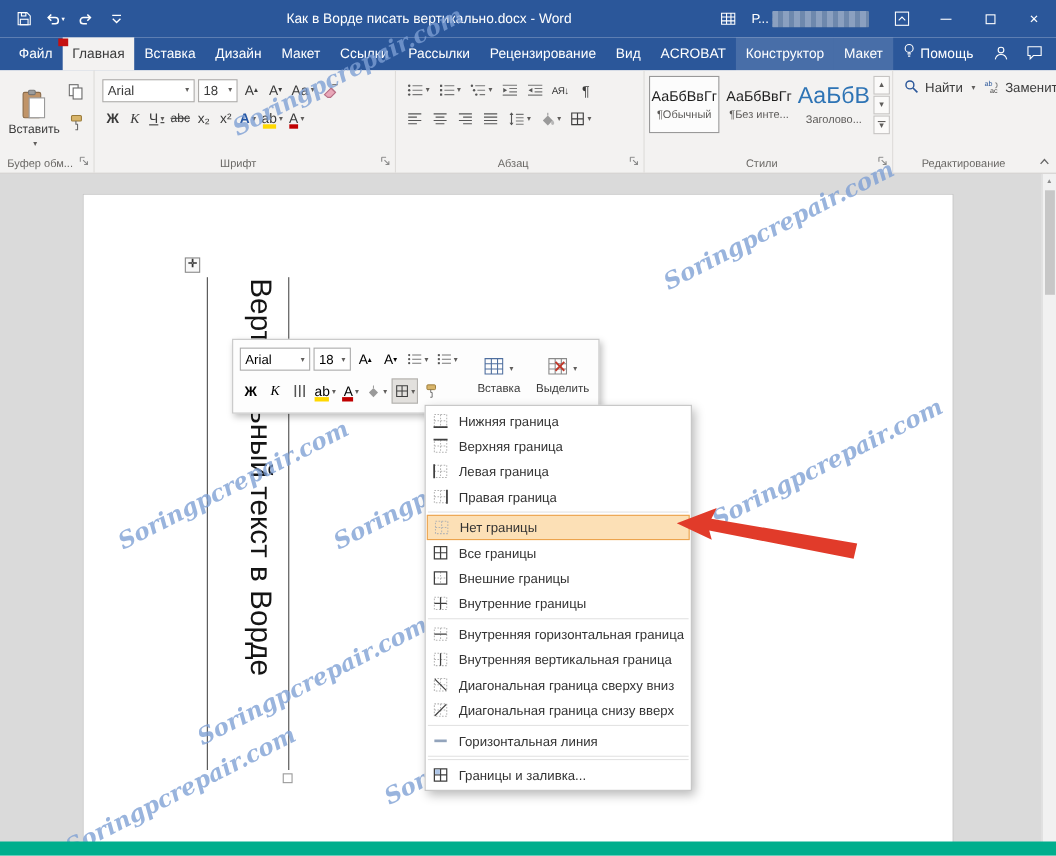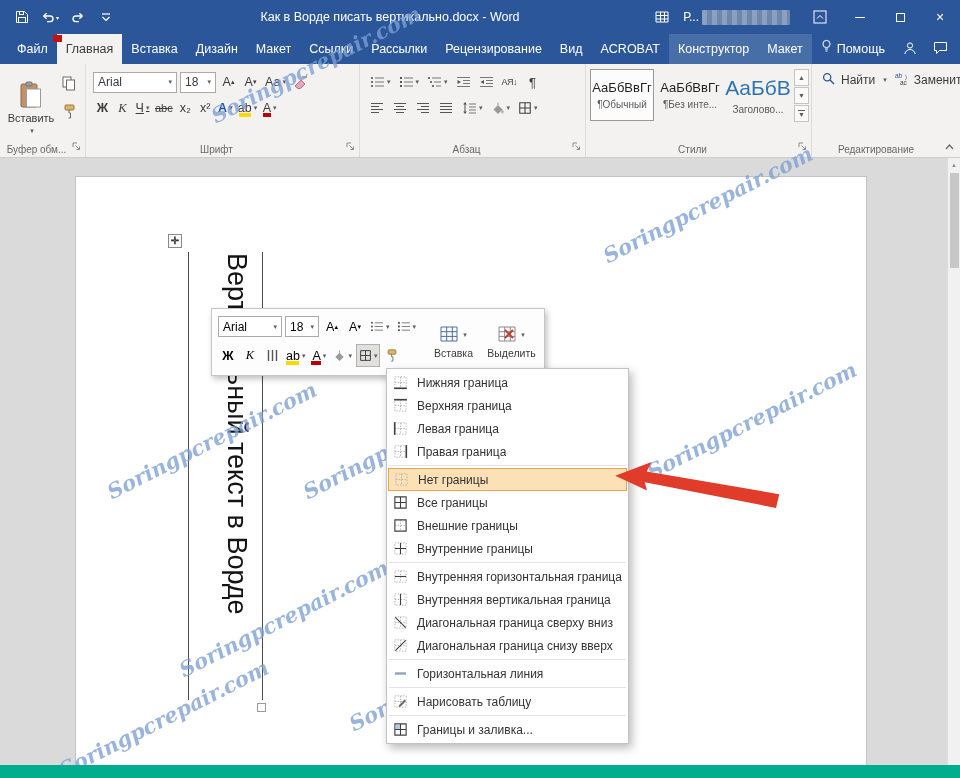--- a/index.html
+++ b/index.html
@@ -707,29 +707,20 @@
       <li class="bm-sep"></li>
       <li class="bm-item">
         <span class="bicon">
             <svg viewBox="0 0 16 16" width="15" height="15">
               <rect x="2" y="6.7" width="12" height="2.6" fill="#93a4bc"></rect>
             </svg>
           </span>
         <span class="bm-label">Горизонтальная линия</span>
       </li>
       <li class="bm-sep"></li>
-      <li class="bm-item">
-        <span class="bicon">
-            <svg viewBox="0 0 16 16" width="15" height="15">
-              <path class="d" d="M2 2h12v12H2zM8 2v12M2 8h12"></path>
-              <path d="M8.2 13.2 14 7.4l-1.6-1.6-5.8 5.8-.7 2.3z" fill="#6b6b6b"></path>
-            </svg>
-          </span>
-        <span class="bm-label">Нарисовать таблицу</span>
-      </li>
       <li class="bm-sep"></li>
       <li class="bm-item">
         <span class="bicon">
             <svg viewBox="0 0 16 16" width="15" height="15">
               <path class="s2" d="M2 2h12v12H2zM8 2v12M2 8h12"></path>
               <rect x="2.8" y="2.8" width="4.5" height="4.5" fill="#aec6e8"></rect>
             </svg>
           </span>
         <span class="bm-label">Границы и заливка...</span>
       </li>

